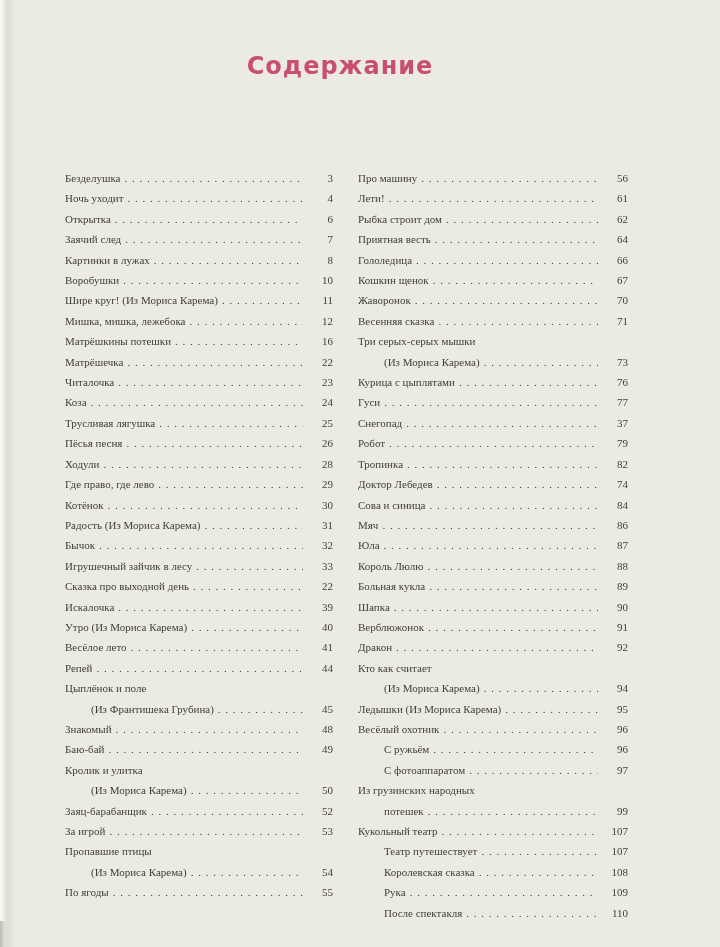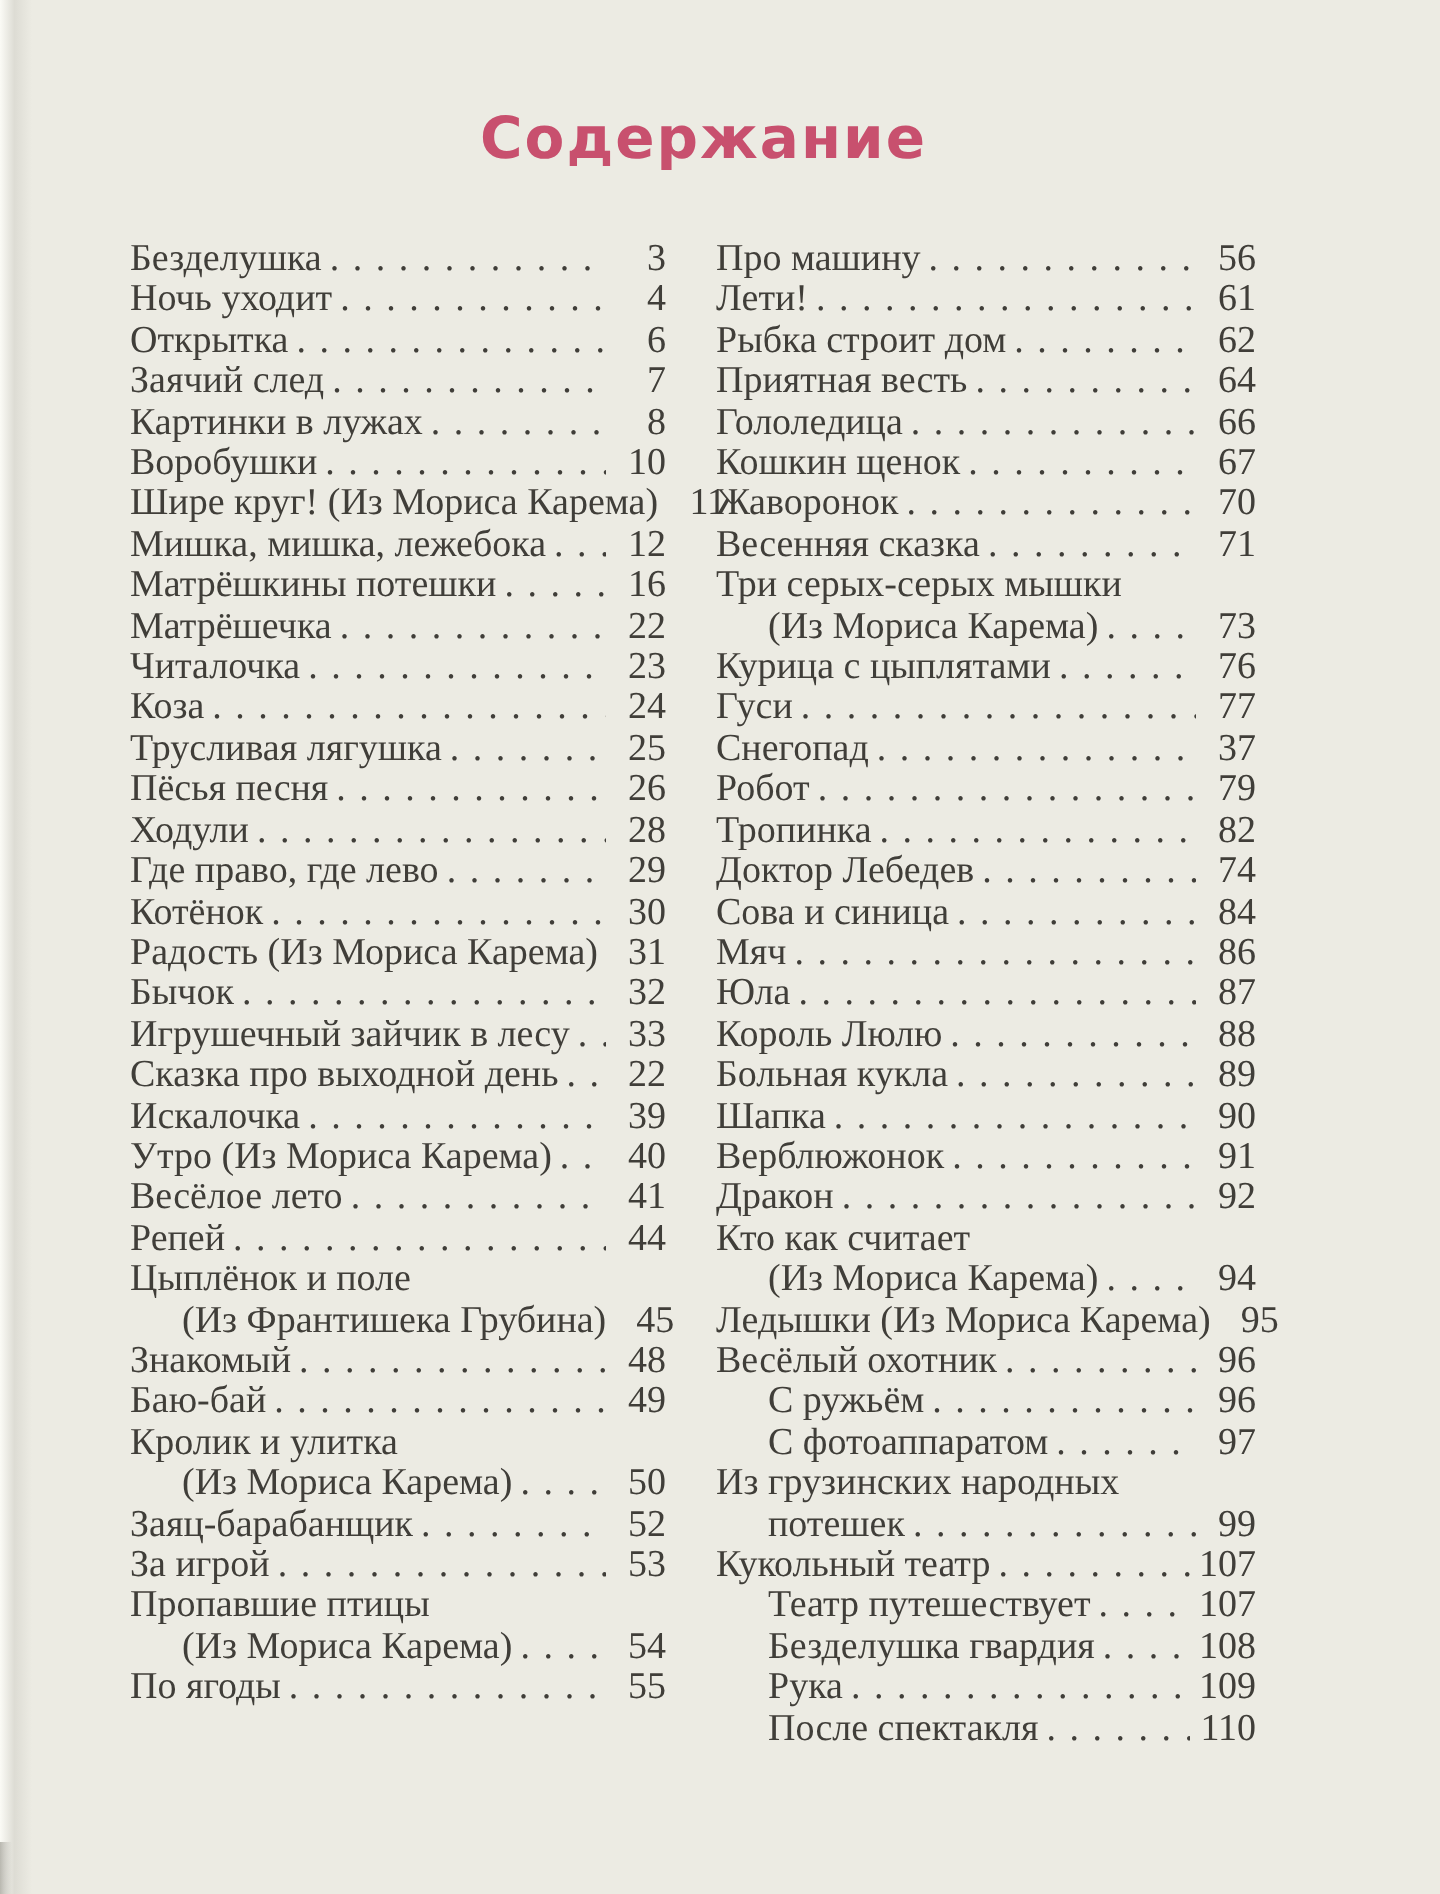--- a/index.html
+++ b/index.html
@@ -30,34 +30,35 @@
   }
   .page-title {
     position: absolute;
     left: 240px;
     top: 52px;
     width: 200px;
     margin: 0;
     text-align: center;
     font-family: "DejaVu Sans", sans-serif;
     font-weight: 700;
-    font-size: 29px;
+    font-size: 24px;
     letter-spacing: 1px;
     color: var(--title-color, #c8506e);
   }
   .columns {
     position: absolute;
     top: 120px;
     left: 65px;
     width: 563px;
     display: flex;
   }
   .col {
-    font-size: 19px;
+    font-size: 11px;
     line-height: 20.4px;
+    margin-top: 48px;
   }
   .col-left  { width: 268px; margin-right: 25px; }
   .col-right { width: 270px; }
   .row {
     display: flex;
     align-items: baseline;
     white-space: nowrap;
   }
   .row.indent .title-text { padding-left: 26px; }
   .title-text { flex: 0 0 auto; }
@@ -422,21 +423,21 @@
         <span class="title-text">Кукольный театр</span>
         <span class="leader"></span>
         <span class="page-num">107</span>
       </div>
       <div class="row indent">
         <span class="title-text">Театр путешествует</span>
         <span class="leader"></span>
         <span class="page-num">107</span>
       </div>
       <div class="row indent">
-        <span class="title-text">Безделушка гвардия</span>
+        <span class="title-text">Королевская сказка</span>
         <span class="leader"></span>
         <span class="page-num">108</span>
       </div>
       <div class="row indent">
         <span class="title-text">Рука</span>
         <span class="leader"></span>
         <span class="page-num">109</span>
       </div>
       <div class="row indent">
         <span class="title-text">После спектакля</span>

